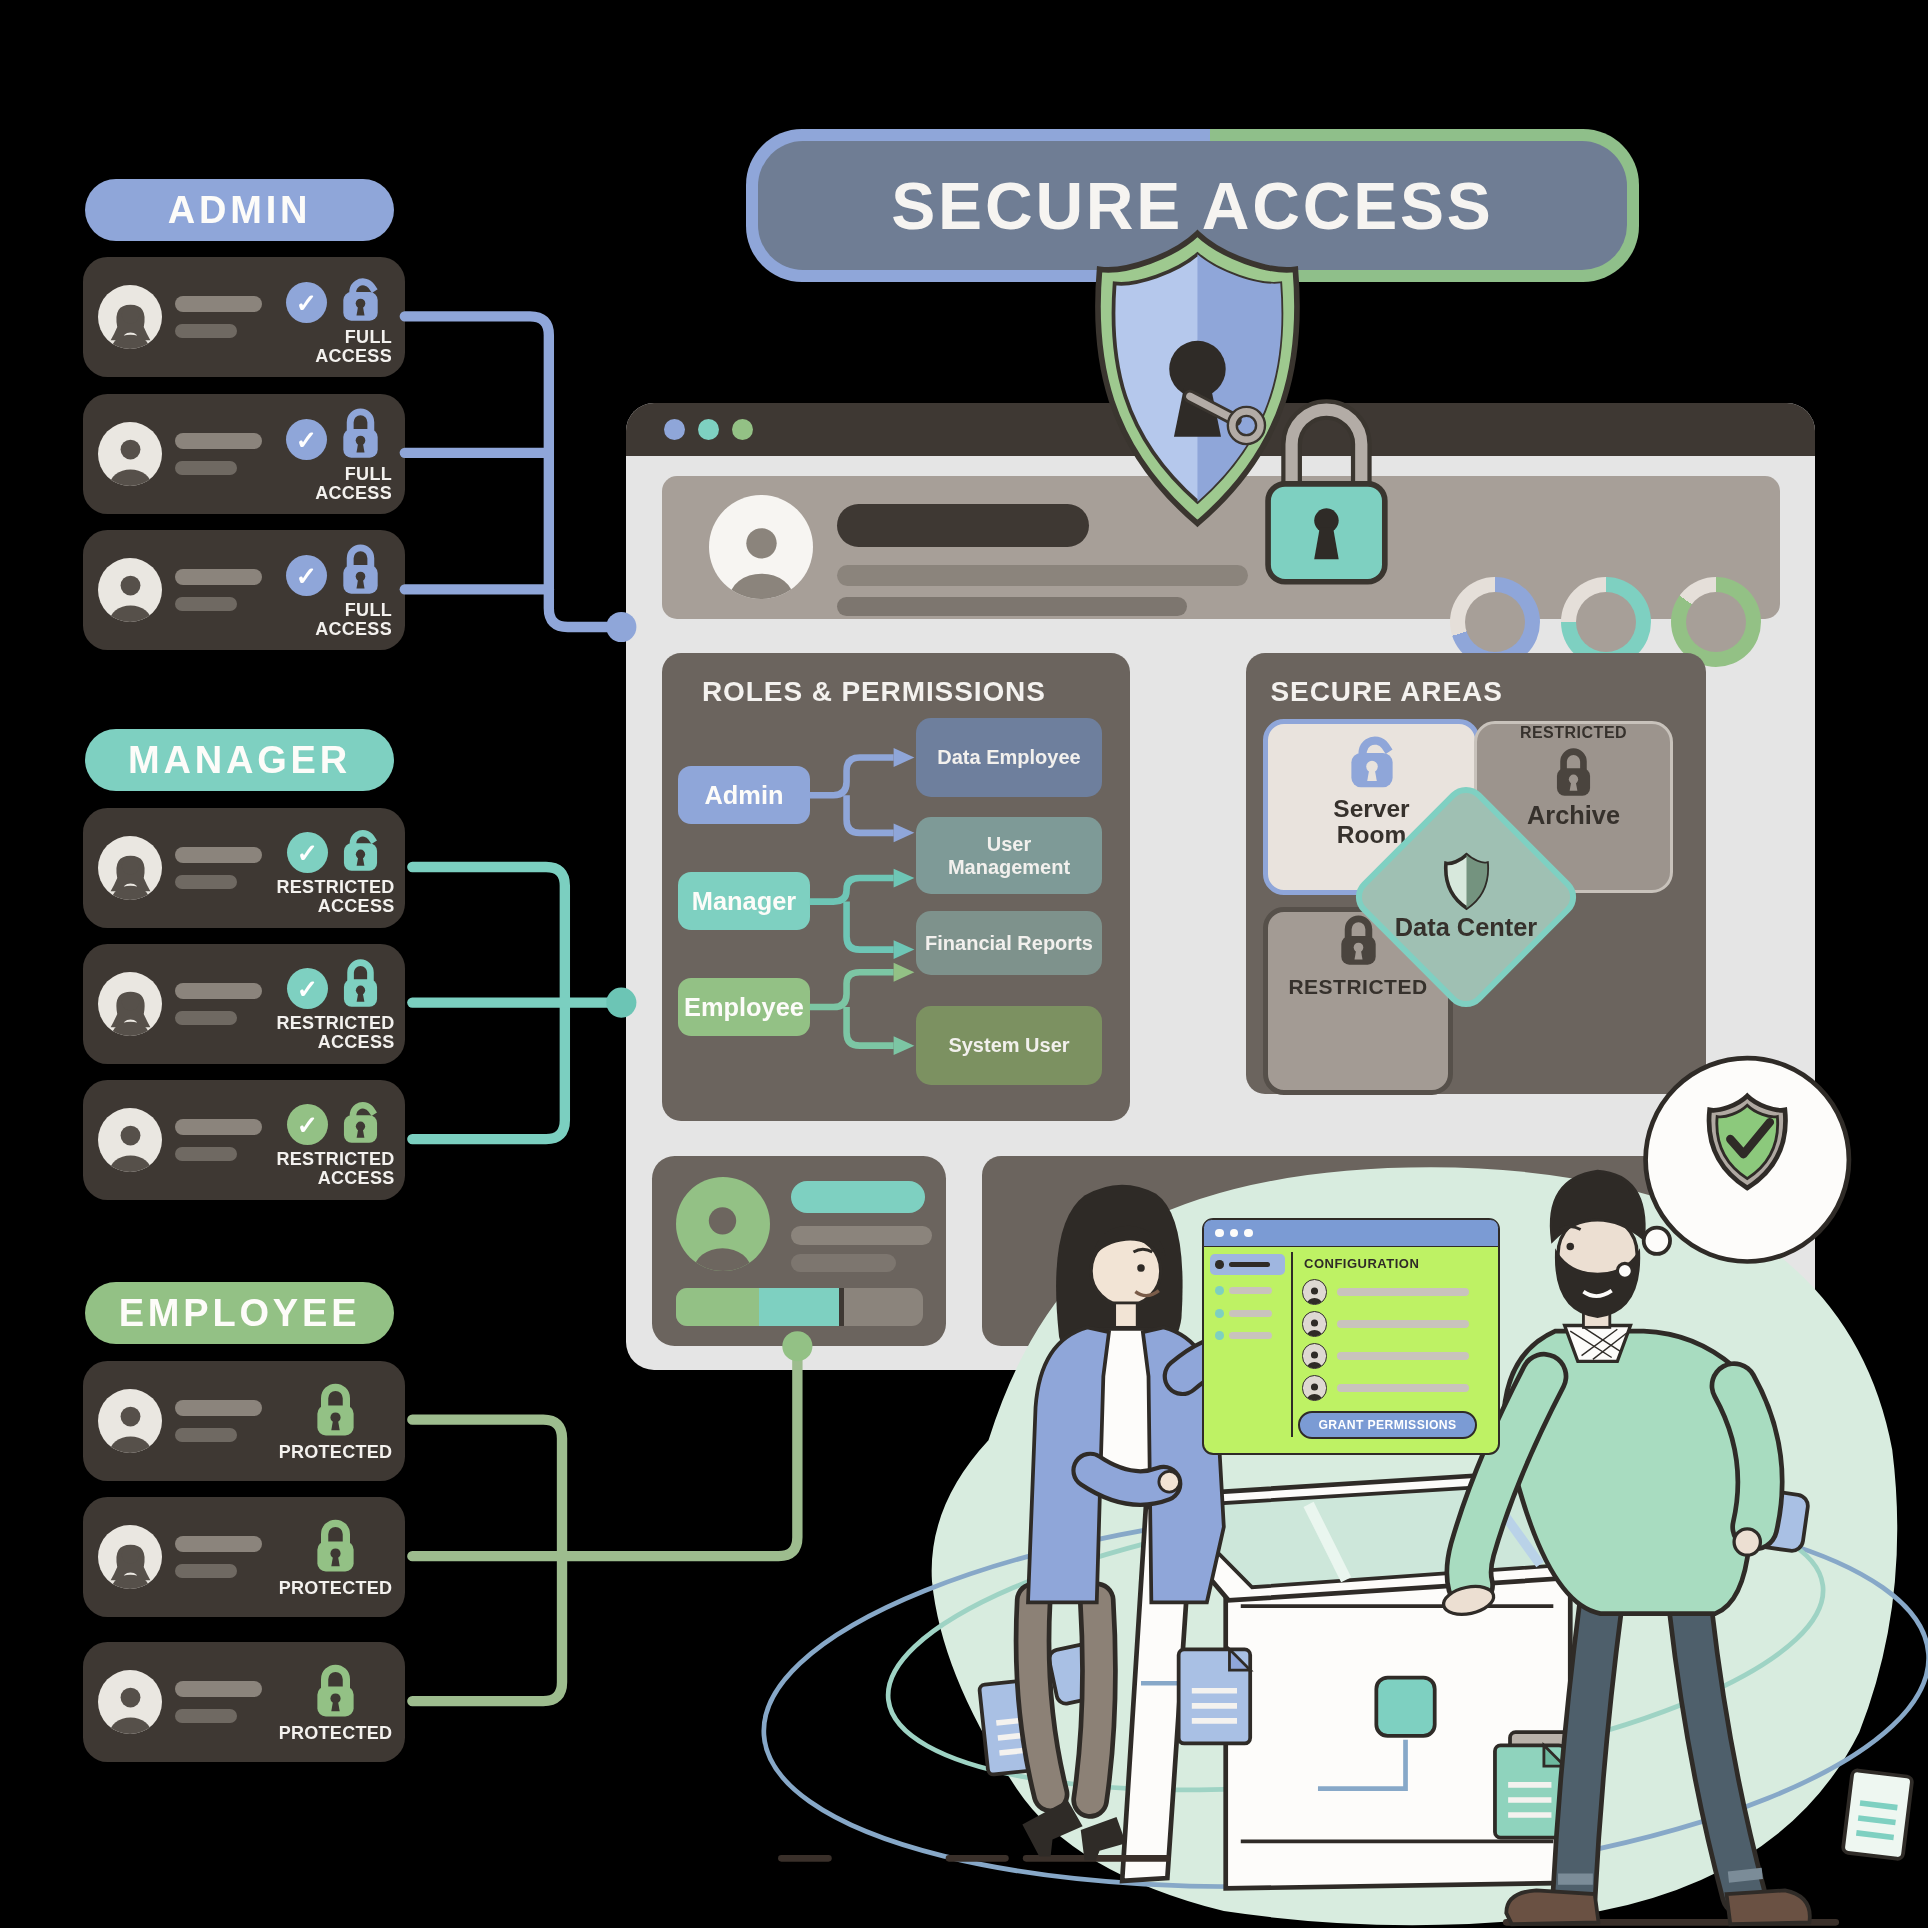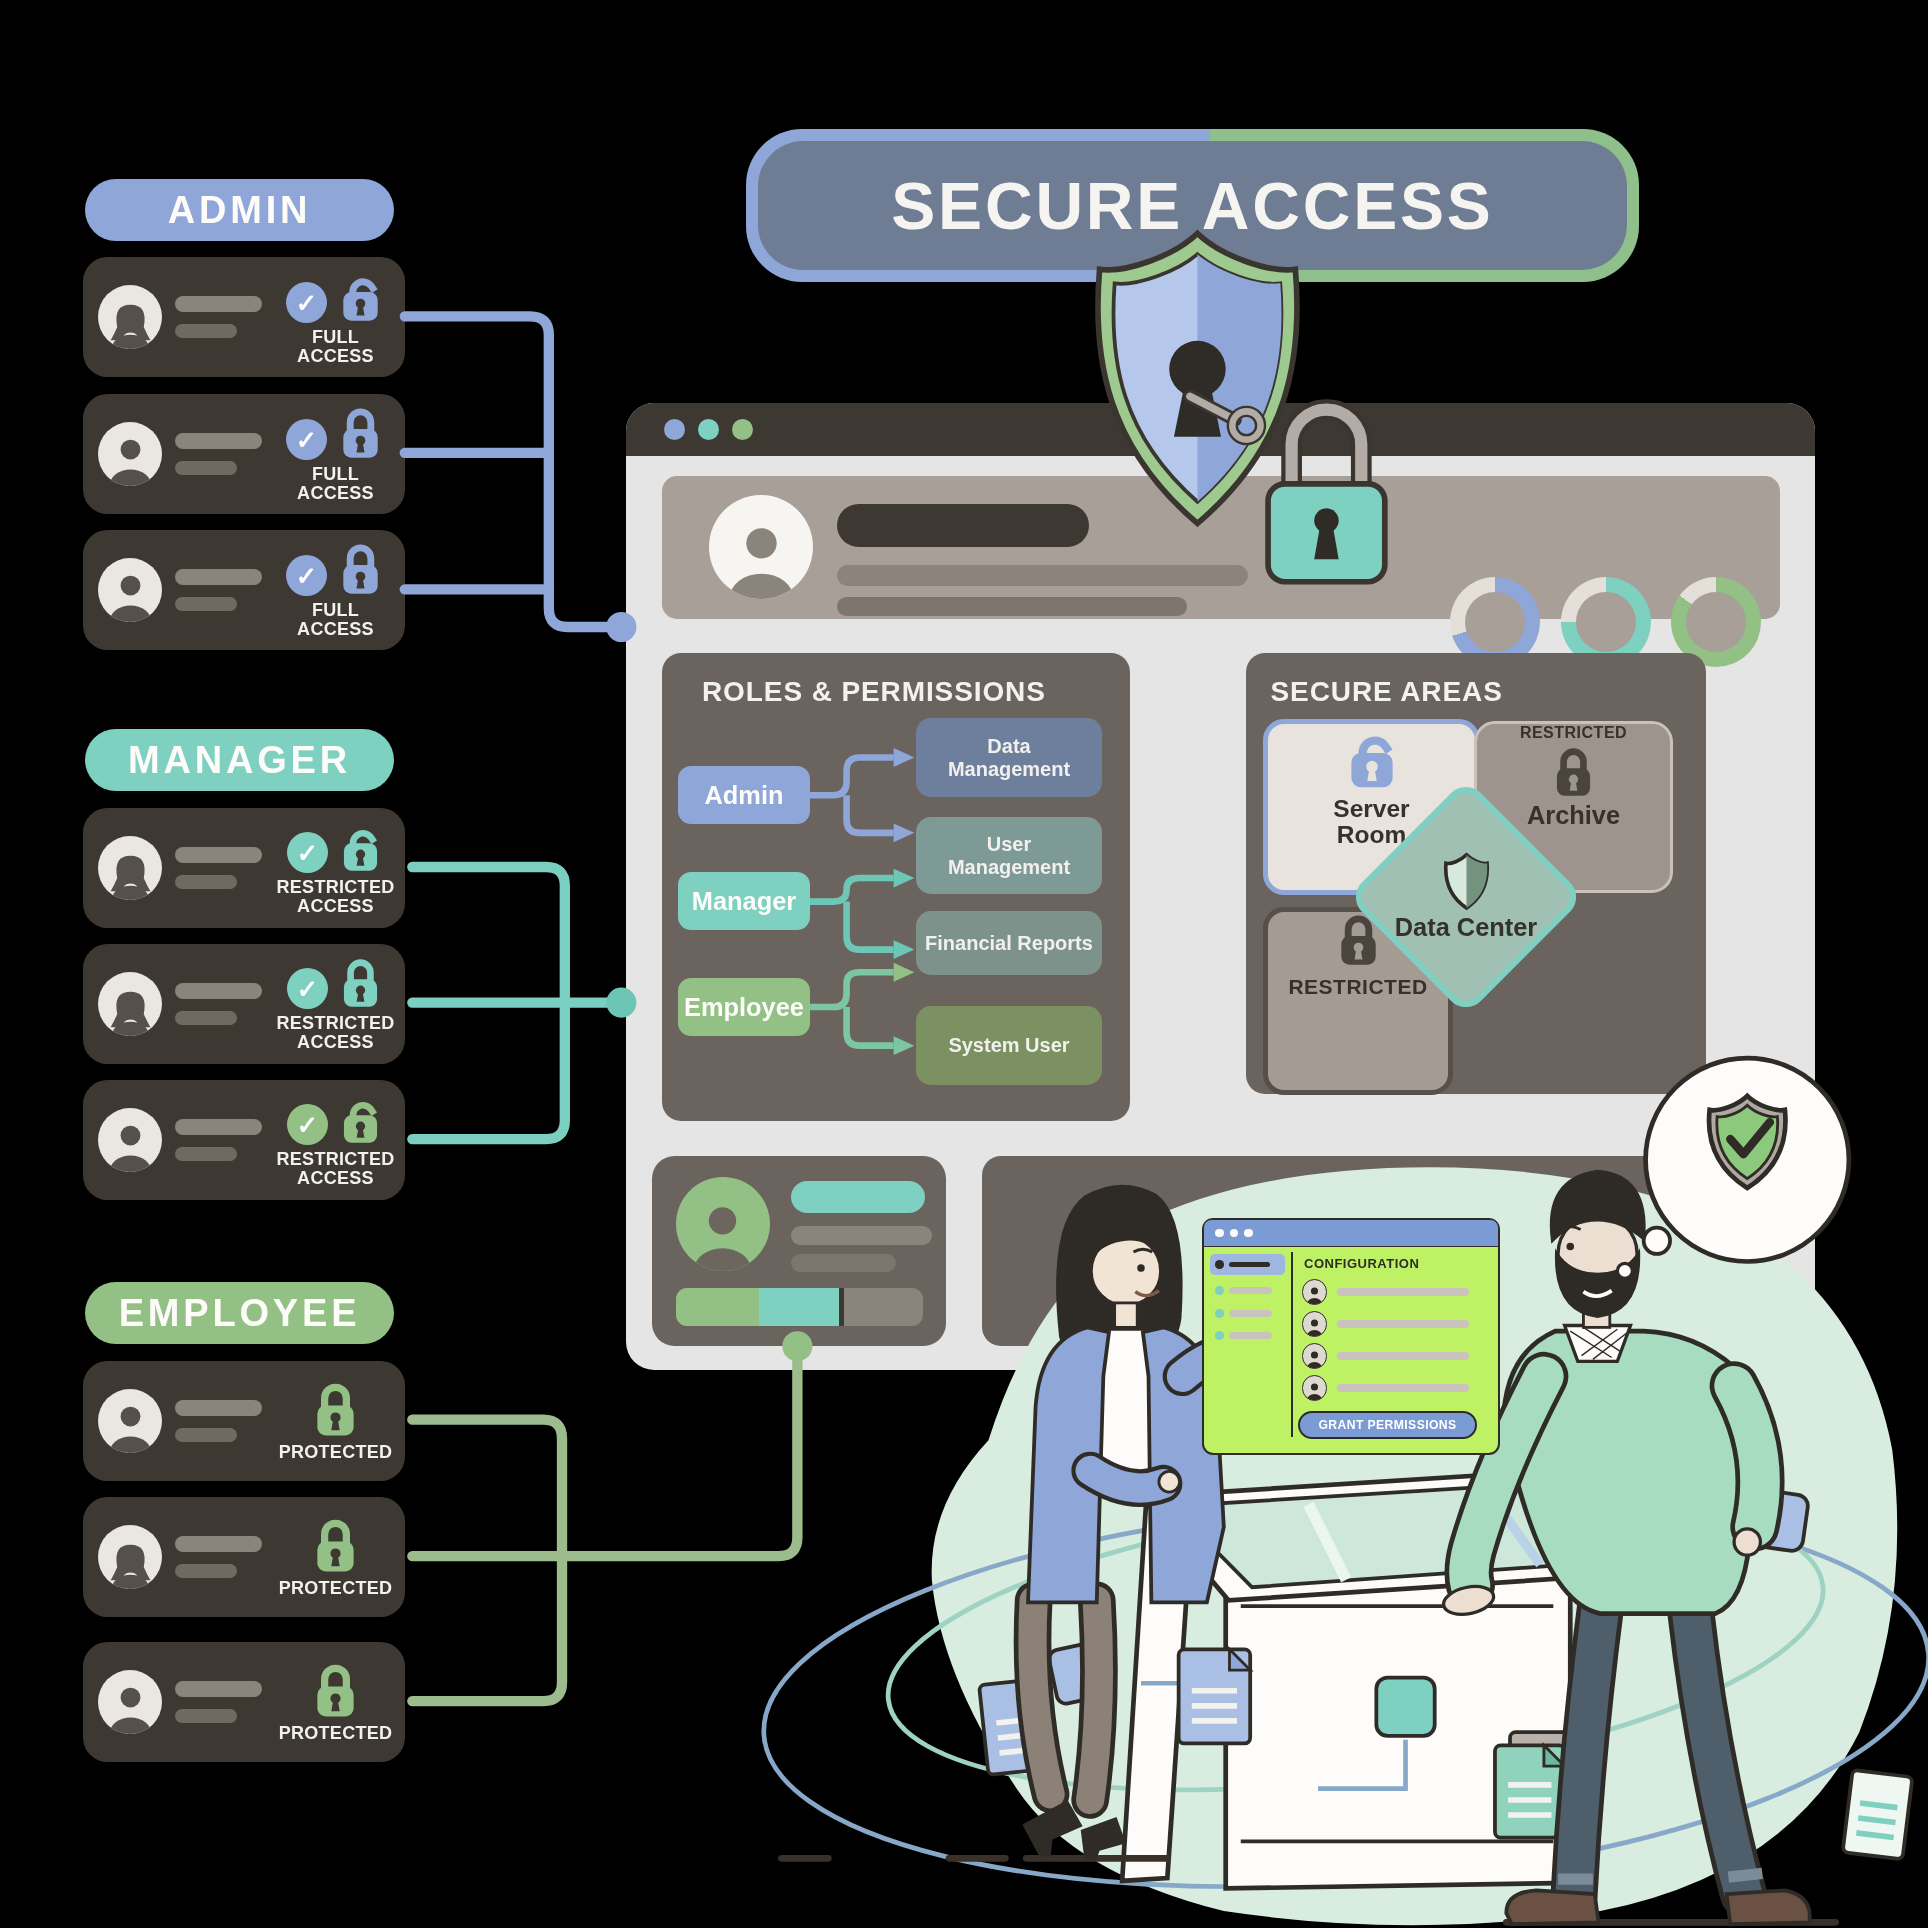--- a/index.html
+++ b/index.html
@@ -25,21 +25,21 @@
   .ucard .avatar svg{width:53px;height:53px;display:block;}
   .ucard .lines{flex:1;display:flex;flex-direction:column;gap:12.2px;min-width:0;}
   .line1{height:16px;border-radius:8.5px;background:#8b847c;width:96%;}
   .line2{height:14px;border-radius:7.5px;background:#6f6962;width:68%;}
   .ucard .right{width:113px;flex:none;display:flex;flex-direction:column;align-items:center;gap:4.7px;}
   .iconrow{display:flex;align-items:flex-end;gap:9.4px;}
   .check{width:41px;height:41px;border-radius:50%;display:flex;align-items:center;justify-content:center;
     color:#fff;font-size:25.4px;font-weight:800;}
   .check::after{content:"\2713";}
   .locksvg{display:block;}
-  .access{color:#f3f1ee;font-weight:800;font-size:18px;line-height:1.05;text-align:center;letter-spacing:0.3px;}
+  .access{color:#f3f1ee;font-weight:800;font-size:18px;line-height:1.05;text-align:right;letter-spacing:0.3px;}
 
   
   .window{left:626px;top:403px;width:1189px;height:967px;background:#e5e5e5;border-radius:28px;z-index:1;}
   .titlebar{left:0;top:0;width:100%;height:53px;background:#3e3833;border-radius:28px 28px 0 0;}
   .tdot{top:16px;width:21px;height:21px;border-radius:50%;}
   .band{left:36px;top:73px;width:1118px;height:143px;background:#a79f98;border-radius:15px;}
   .band-avatar{left:47px;top:19px;width:104px;height:104px;border-radius:50%;background:#f7f5f2;color:#8b847c;
     overflow:hidden;display:flex;align-items:flex-end;justify-content:center;}
   .band-avatar svg{width:81px;height:81px;}
   .darkbar{left:175px;top:28px;width:252px;height:43px;border-radius:21.7px;background:#3e3833;}
@@ -332,21 +332,21 @@
       <span class="ring" style="left: 1009px; background: conic-gradient(rgb(147, 193, 133) 0deg, rgb(147, 193, 133) 85%, rgb(229, 223, 217) 85%, rgb(229, 223, 217) 100%);"></span>
     </div>
 
     <div class="abs panel" style="left:36px;top:250px;width:468px;height:468px;">
       <div class="abs ptitle" style="left:40px;top:22.6px;">ROLES &amp; PERMISSIONS</div>
 
       <div class="abs chip" style="top: 113px; background: rgb(143, 166, 217);">Admin</div>
       <div class="abs chip" style="top: 219px; background: rgb(126, 208, 193);">Manager</div>
       <div class="abs chip" style="top: 325px; background: rgb(147, 193, 133);">Employee</div>
 
-      <div class="abs permbox" style="top: 65px; height: 79px; background: rgb(110, 127, 157);">Data Management</div>
+      <div class="abs permbox" style="top: 65px; height: 79px; background: rgb(110, 127, 157);">Data Employee</div>
       <div class="abs permbox" style="top: 164px; height: 77px; background: rgb(126, 154, 151);">User Management</div>
       <div class="abs permbox" style="top: 258px; height: 64px; background: rgb(126, 146, 140);">Financial Reports</div>
       <div class="abs permbox" style="top: 353px; height: 79px; background: rgb(124, 145, 97);">System User</div>
 
       <svg class="abs" width="468" height="468" style="left:0;top:0;pointer-events:none" viewBox="0 0 497 497">
         <g fill="none" stroke="#8fa6d9" stroke-width="7" stroke-linejoin="round">
           <path d="M157 151 H182 Q196 151 196 137 V125 Q196 111 210 111 H246"></path>
           <path d="M196 151 V177 Q196 191 210 191 H246"></path>
         </g>
         <path d="M246 101 L268 111 L246 121 Z" fill="#8fa6d9"></path>

